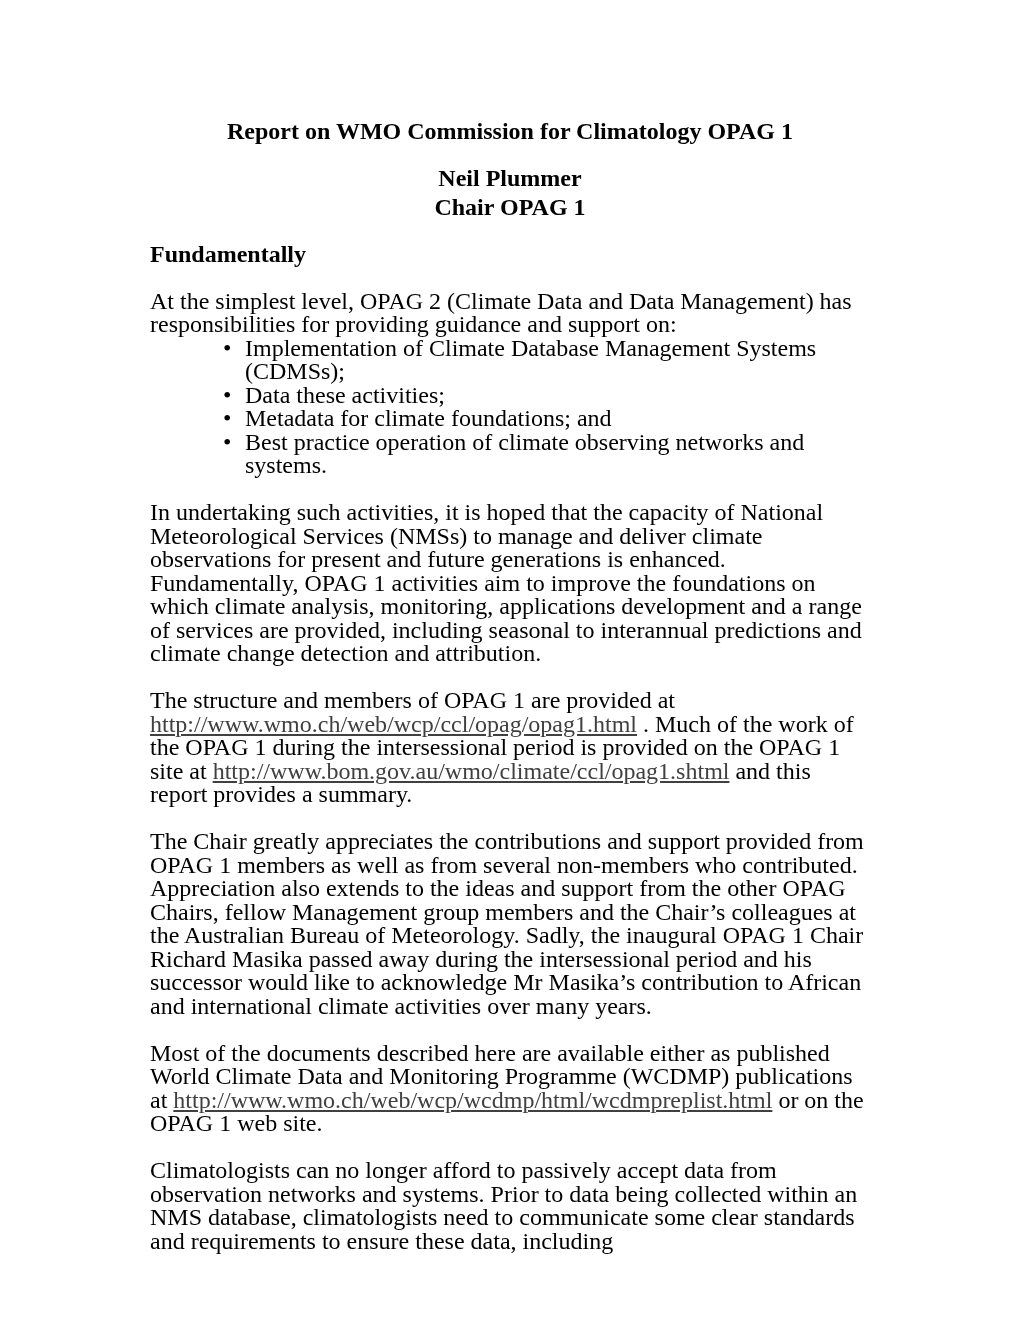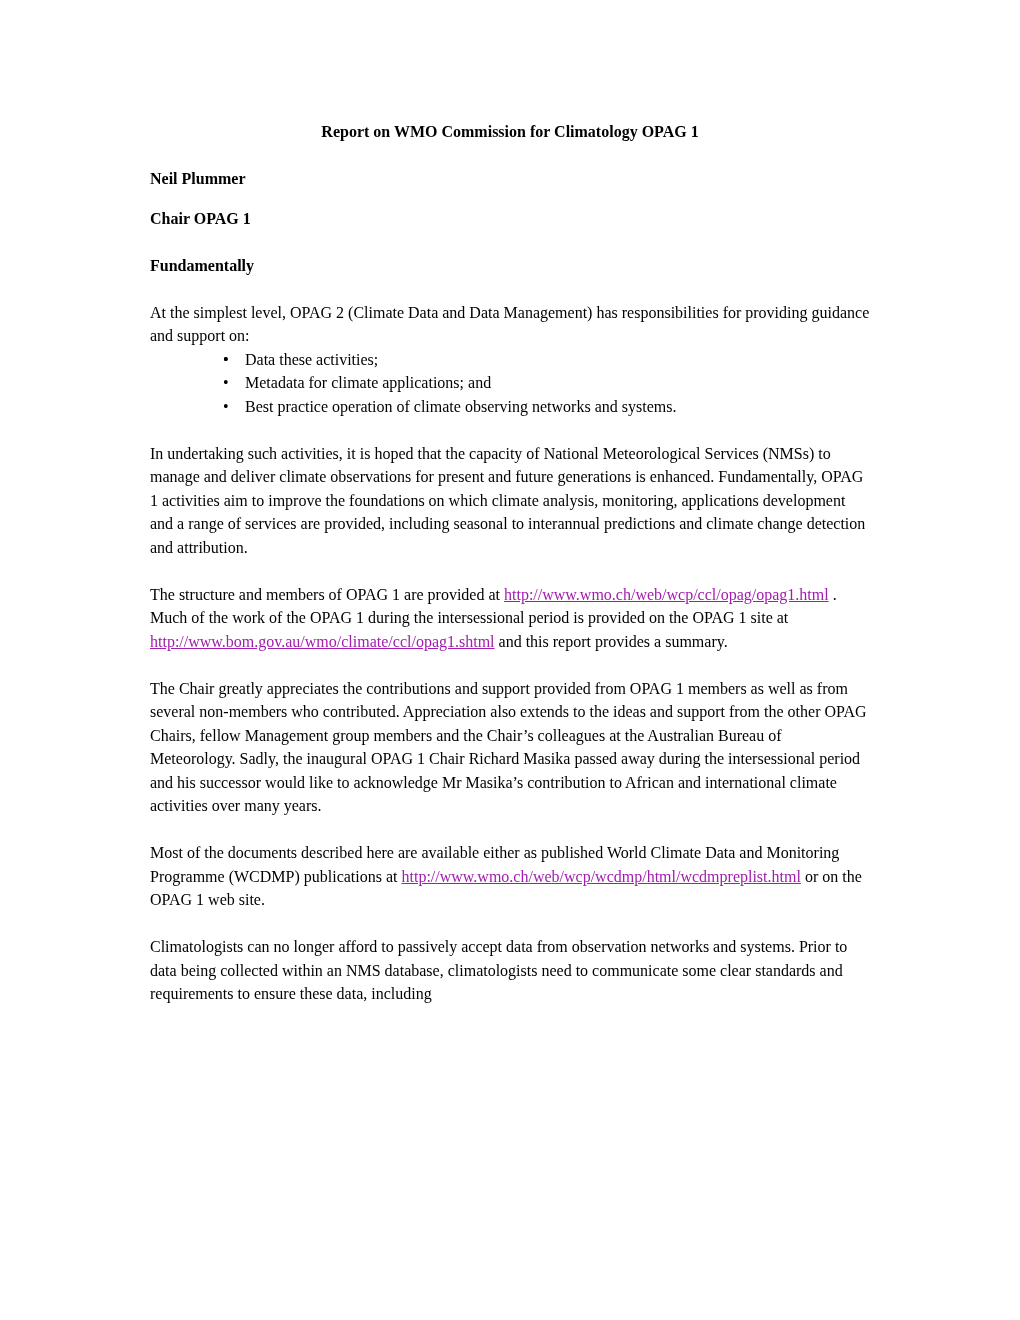--- a/index.html
+++ b/index.html
@@ -8,31 +8,31 @@
     background: #ffffff;
   }
   .page {
     box-sizing: border-box;
     width: 1020px;
     height: 1320px;
     padding: 120px 150px 40px 150px;
     background: #ffffff;
     color: #000000;
     font-family: "Liberation Serif", serif;
-    font-size: 16px;
+    font-size: 24px;
     line-height: 23.5px;
     overflow: hidden;
   }
   .doc-title {
     text-align: center;
     font-weight: bold;
     margin: 0;
   }
   .doc-byline {
-    text-align: left;
+    text-align: center;
     font-weight: bold;
     margin: 23.5px 0 0 0;
     font-family: Liberation Serif, serif;
   }
   .doc-heading {
     font-weight: bold;
     margin: 23.5px 0 0 0;
   }
   .doc-paragraph {
     margin: 23.5px 0 0 0;
@@ -45,40 +45,40 @@
   .bullet-item {
     position: relative;
     padding-left: 95px;
   }
   .bullet-glyph {
     position: absolute;
     left: 73px;
     top: 0;
   }
   .doc-link {
-    color: #a21caf;
+    color: #404040;
     text-decoration: underline;
     white-space: nowrap;
     cursor: pointer;
   }
 </style>
 </head>
 <body>
 
 <div class="page">
   <div class="doc-title">Report on WMO Commission for Climatology OPAG 1</div>
   <div class="doc-byline">Neil Plummer</div>
-  <div class="doc-byline" style="margin-top:16px;">Chair OPAG 1</div>
+  <div class="doc-byline" style="margin-top:5px;">Chair OPAG 1</div>
   <div>
       <div class="doc-heading">Fundamentally</div>
       <p class="doc-paragraph"><span>At the simplest level, OPAG 2 (Climate Data and Data Management) has responsibilities for providing guidance and support on:</span></p>
       <ul class="doc-bullets">
-        <li class="bullet-item"><span class="bullet-glyph">•</span></li>
+        <li class="bullet-item"><span class="bullet-glyph">•</span><span class="bullet-text">Implementation of Climate Database Management Systems (CDMSs);</span></li>
         <li class="bullet-item"><span class="bullet-glyph">•</span><span class="bullet-text">Data these activities;</span></li>
-        <li class="bullet-item"><span class="bullet-glyph">•</span><span class="bullet-text">Metadata for climate applications; and</span></li>
+        <li class="bullet-item"><span class="bullet-glyph">•</span><span class="bullet-text">Metadata for climate foundations; and</span></li>
         <li class="bullet-item"><span class="bullet-glyph">•</span><span class="bullet-text">Best practice operation of climate observing networks and systems.</span></li>
       </ul>
       <p class="doc-paragraph"><span>In undertaking such activities, it is hoped that the capacity of National Meteorological Services (NMSs) to manage and deliver climate observations for present and future generations is enhanced. Fundamentally, OPAG 1 activities aim to improve the foundations on which climate analysis, monitoring, applications development and a range of services are provided, including seasonal to interannual predictions and climate change detection and attribution.</span></p>
       <p class="doc-paragraph"><span>The structure and members of OPAG 1 are provided at </span><a class="doc-link" href="#">http://www.wmo.ch/web/wcp/ccl/opag/opag1.html</a><span> . Much of the work of the OPAG 1 during the intersessional period is provided on the OPAG 1 site at </span><a class="doc-link" href="#">http://www.bom.gov.au/wmo/climate/ccl/opag1.shtml</a><span> and this report provides a summary.</span></p>
       <p class="doc-paragraph"><span>The Chair greatly appreciates the contributions and support provided from OPAG 1 members as well as from several non-members who contributed. Appreciation also extends to the ideas and support from the other OPAG Chairs, fellow Management group members and the Chair’s colleagues at the Australian Bureau of Meteorology. Sadly, the inaugural OPAG 1 Chair Richard Masika passed away during the intersessional period and his successor would like to acknowledge Mr Masika’s contribution to African and international climate activities over many years.</span></p>
       <p class="doc-paragraph"><span>Most of the documents described here are available either as published World Climate Data and Monitoring Programme (WCDMP) publications at </span><a class="doc-link" href="#">http://www.wmo.ch/web/wcp/wcdmp/html/wcdmpreplist.html</a><span> or on the OPAG 1 web site.</span></p>
       <p class="doc-paragraph"><span>Climatologists can no longer afford to passively accept data from observation networks and systems. Prior to data being collected within an NMS database, climatologists need to communicate some clear standards and requirements to ensure these data, including</span></p>
     </div>
 </div>
 

